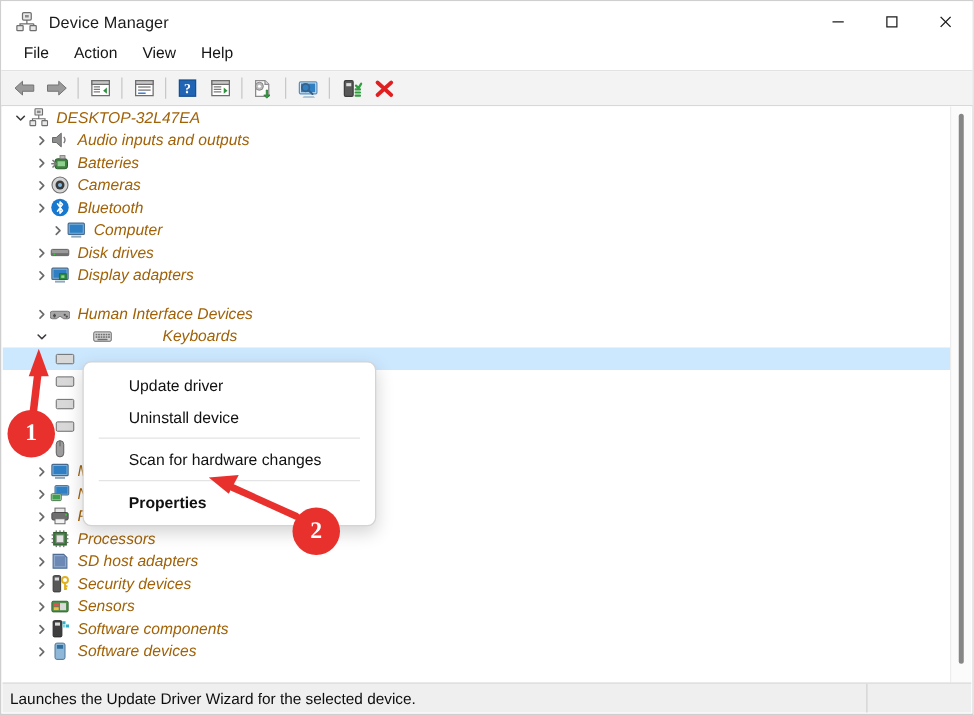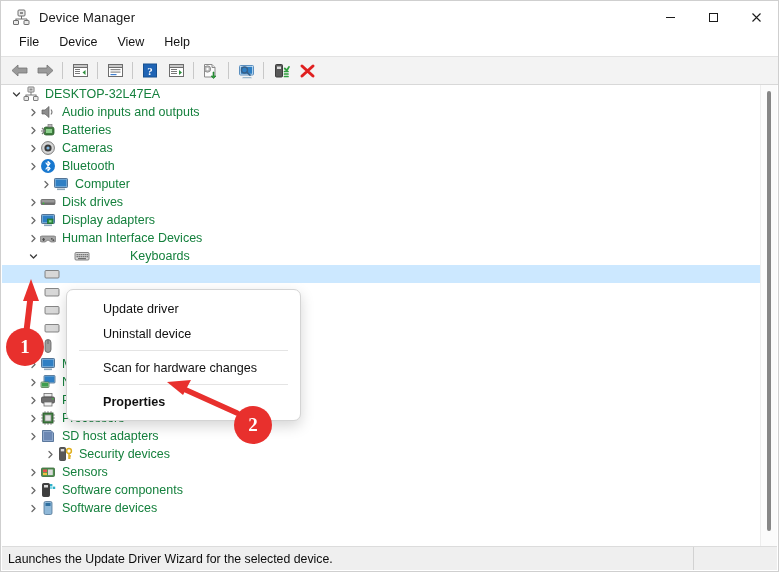--- a/index.html
+++ b/index.html
@@ -28,21 +28,21 @@
   .tb-sep{width:1px;height:17px;background:#c8c8c8;margin:0 4px;}
 
   
   .treearea{position:absolute;left:1px;top:84px;right:1px;bottom:25px;background:#fff;overflow:hidden;}
   .treeclip{position:absolute;left:0;top:0;right:16px;bottom:0;overflow:hidden;}
   .row{height:18px;display:flex;align-items:center;position:relative;white-space:nowrap;}
   .row.sel{background:#cce8ff;}
   .chev{width:13px;height:18px;display:flex;align-items:center;justify-content:center;flex:none;color:#5a5a5a;}
   .chev svg{display:block;}
   .ico{width:16px;height:16px;flex:none;position:relative;margin-right:6px;}
-  .lbl{font-size:12.5px;color:#15803d;line-height:18px;}
+  .lbl{font-size:12.5px;color:#a16207;line-height:18px;font-style:italic;}
 
   
   .vscroll{position:absolute;right:0;top:0;width:16px;bottom:0;background:#fbfbfb;border-left:1px solid #ededed;}
   .vthumb{position:absolute;left:6px;width:4px;top:6px;height:440px;background:#868686;border-radius:2px;}
 
   
   .statusbar{position:absolute;left:1px;right:1px;bottom:1px;height:23px;background:#efefef;border-top:1px solid #dcdcdc;display:flex;align-items:center;}
   .status-pane1{flex:0 0 692px;height:23px;display:flex;align-items:center;padding-left:6px;box-sizing:border-box;border-right:1px solid #d2d2d2;}
   .status-text{font-size:12.3px;color:#0d0d0d;}
   .status-pane2{flex:1;height:23px;}
@@ -88,21 +88,21 @@
       <div class="wc close">
         <svg width="11" height="11" viewBox="0 0 11 11">
             <path d="M1.5 1.5 L9.5 9.5 M9.5 1.5 L1.5 9.5" stroke="currentColor" stroke-width="1.1"></path>
           </svg>
       </div>
     </div>
   </div>
 
   <div class="menubar">
     <div class="menu-item">File</div>
-    <div class="menu-item">Device</div>
+    <div class="menu-item">Action</div>
     <div class="menu-item">View</div>
     <div class="menu-item">Help</div>
   </div>
 
   <div class="toolbar">
     <div class="tb-btn">
       <svg width="19" height="15" viewBox="0 0 19 15">
         <path d="M8 2 L2 7.5 L8 13 L8 10 L17 10 L17 5 L8 5 Z" fill="#9a9a9a" stroke="#737373" stroke-width=".8" stroke-linejoin="round"></path>
       </svg>
     </div>
@@ -313,21 +313,21 @@
             <rect x="2.8" y="3.8" width="10.4" height="6.4" fill="#2f7fc4"></rect>
             <rect x="7.5" y="7" width="5.5" height="4.5" fill="#2f8f3e" stroke="#1d6b29" stroke-width=".7"></rect>
             <rect x="9" y="8.3" width="2.5" height="2" fill="#8fd79b"></rect>
             <rect x="4" y="12.5" width="8" height="1.6" fill="#8fa8bb"></rect>
           </svg>
         </span>
         <span class="lbl">Display adapters</span>
       </div>
 
 
-      <div class="row" style="padding-left:25px;">
+      <div class="row" style="padding-left:25px;margin-top:13px;">
         <span class="chev">
           <svg width="9" height="9" viewBox="0 0 9 9">
               <path d="M3 1.5 L6 4.5 L3 7.5" fill="none" stroke="#6b6b6b" stroke-width="1.3" stroke-linecap="round" stroke-linejoin="round"></path>
             </svg>
         </span>
         <span class="ico">
           <svg width="16" height="16" viewBox="0 0 16 16">
             <path d="M2 6 h12 a2 2 0 0 1 2 2 v2 a2 2 0 0 1 -2 2 h-3 l-3 -2 h-0 l-3 2 h-3 a2 2 0 0 1 -2 -2 v-2 a2 2 0 0 1 2 -2 z" fill="#a8a8a8" stroke="#6b6b6b" stroke-width=".7"></path>
             <rect x="3" y="8" width="1.2" height="3" fill="#4d4d4d"></rect>
               <rect x="2.4" y="8.9" width="2.4" height="1.2" fill="#4d4d4d"></rect>
@@ -502,21 +502,21 @@
         </span>
         <span class="ico">
           <svg width="16" height="16" viewBox="0 0 16 16">
             <path d="M2.5 2.5 H11 L13.5 5 V13.5 H2.5 Z" fill="#8fa8cc" stroke="#4f6d94" stroke-width=".9"></path>
             <rect x="4" y="4" width="8" height="8" fill="#6c88b4"></rect>
           </svg>
         </span>
         <span class="lbl">SD host adapters</span>
       </div>
 
-      <div class="row" style="padding-left:42px;text-align:right;">
+      <div class="row" style="padding-left:25px;text-align:right;">
         <span class="chev">
           <svg width="9" height="9" viewBox="0 0 9 9">
               <path d="M3 1.5 L6 4.5 L3 7.5" fill="none" stroke="#6b6b6b" stroke-width="1.3" stroke-linecap="round" stroke-linejoin="round"></path>
             </svg>
         </span>
         <span class="ico">
           <svg width="16" height="16" viewBox="0 0 16 16">
             <rect x="2.5" y="1.5" width="6" height="13" rx="1" fill="#585858" stroke="#3a3a3a" stroke-width=".8"></rect>
             <rect x="3.8" y="3" width="3.4" height="2.4" fill="#dcdcdc"></rect>
             <circle cx="12" cy="5" r="2.4" fill="none" stroke="#e0b020" stroke-width="1.5"></circle>

